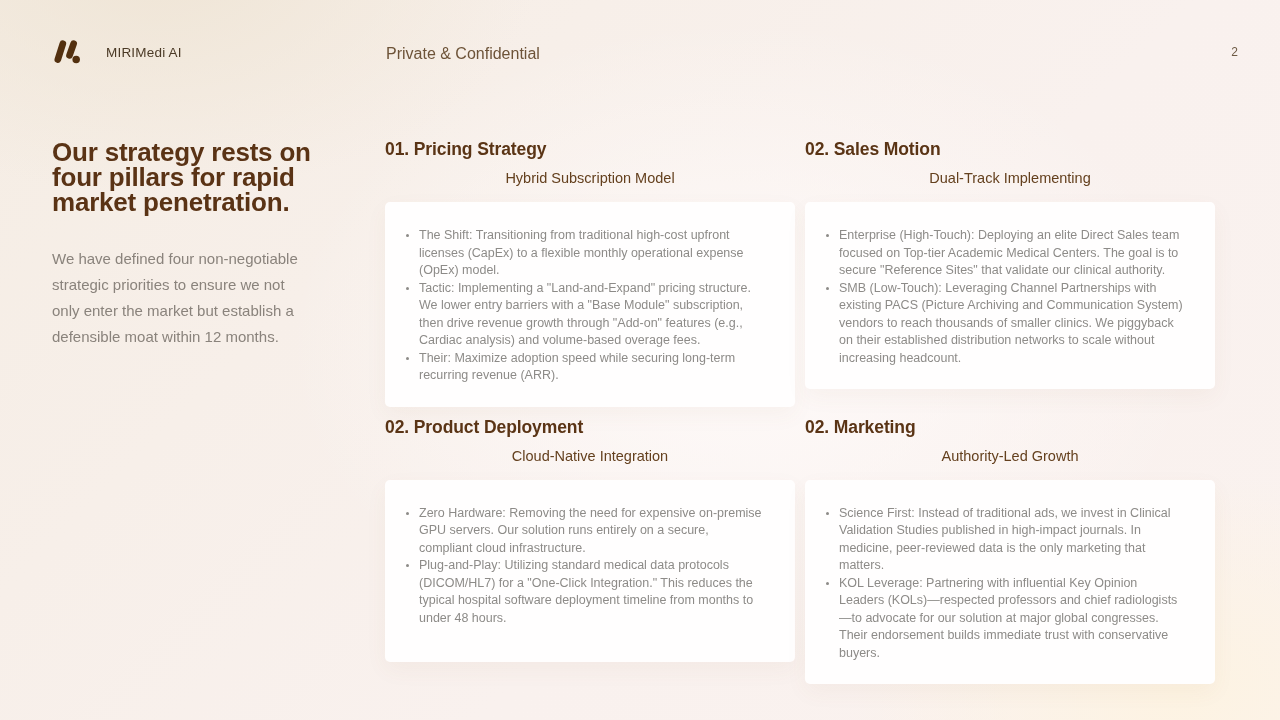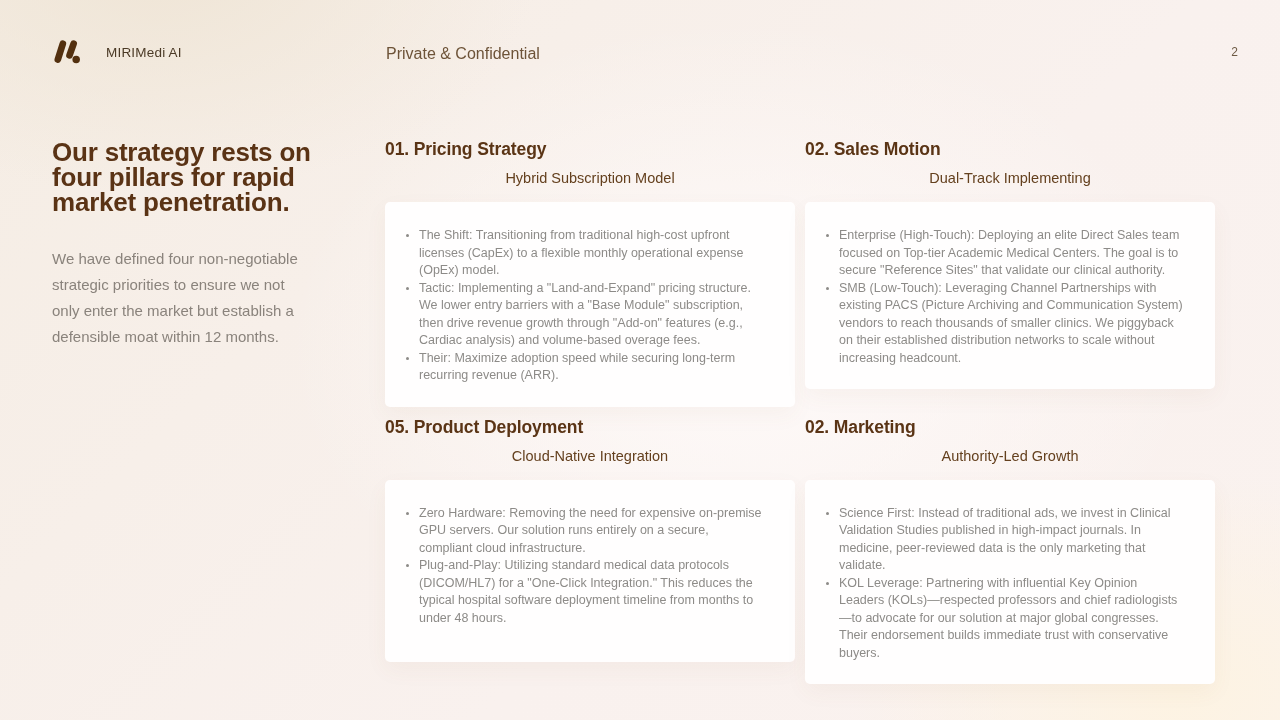--- a/index.html
+++ b/index.html
@@ -133,35 +133,35 @@
       <div class="pillar-subtitle">Dual-Track Implementing</div>
       <div class="pillar-panel">
         <ul>
           <li>Enterprise (High-Touch): Deploying an elite Direct Sales team focused on Top-tier Academic Medical Centers. The goal is to secure "Reference Sites" that validate our clinical authority.</li>
           <li>SMB (Low-Touch): Leveraging Channel Partnerships with existing PACS (Picture Archiving and Communication System) vendors to reach thousands of smaller clinics. We piggyback on their established distribution networks to scale without increasing headcount.</li>
         </ul>
       </div>
     </div>
 
     <div class="pillar">
-      <div class="pillar-title">05. Product Deployment</div>
+      <div class="pillar-title">02. Product Deployment</div>
       <div class="pillar-subtitle">Cloud-Native Integration</div>
       <div class="pillar-panel">
         <ul>
           <li>Zero Hardware: Removing the need for expensive on-premise GPU servers. Our solution runs entirely on a secure, compliant cloud infrastructure.</li>
           <li>Plug-and-Play: Utilizing standard medical data protocols (DICOM/HL7) for a "One-Click Integration." This reduces the typical hospital software deployment timeline from months to under 48 hours.</li>
         </ul>
       </div>
     </div>
 
     <div class="pillar">
       <div class="pillar-title">02. Marketing</div>
       <div class="pillar-subtitle">Authority-Led Growth</div>
       <div class="pillar-panel">
         <ul>
-          <li>Science First: Instead of traditional ads, we invest in Clinical Validation Studies published in high-impact journals. In medicine, peer-reviewed data is the only marketing that validate.</li>
+          <li>Science First: Instead of traditional ads, we invest in Clinical Validation Studies published in high-impact journals. In medicine, peer-reviewed data is the only marketing that matters.</li>
           <li>KOL Leverage: Partnering with influential Key Opinion Leaders (KOLs)—respected professors and chief radiologists—to advocate for our solution at major global congresses. Their endorsement builds immediate trust with conservative buyers.</li>
         </ul>
       </div>
     </div>
 
   </div>
 </div>
 
 </body></html>

